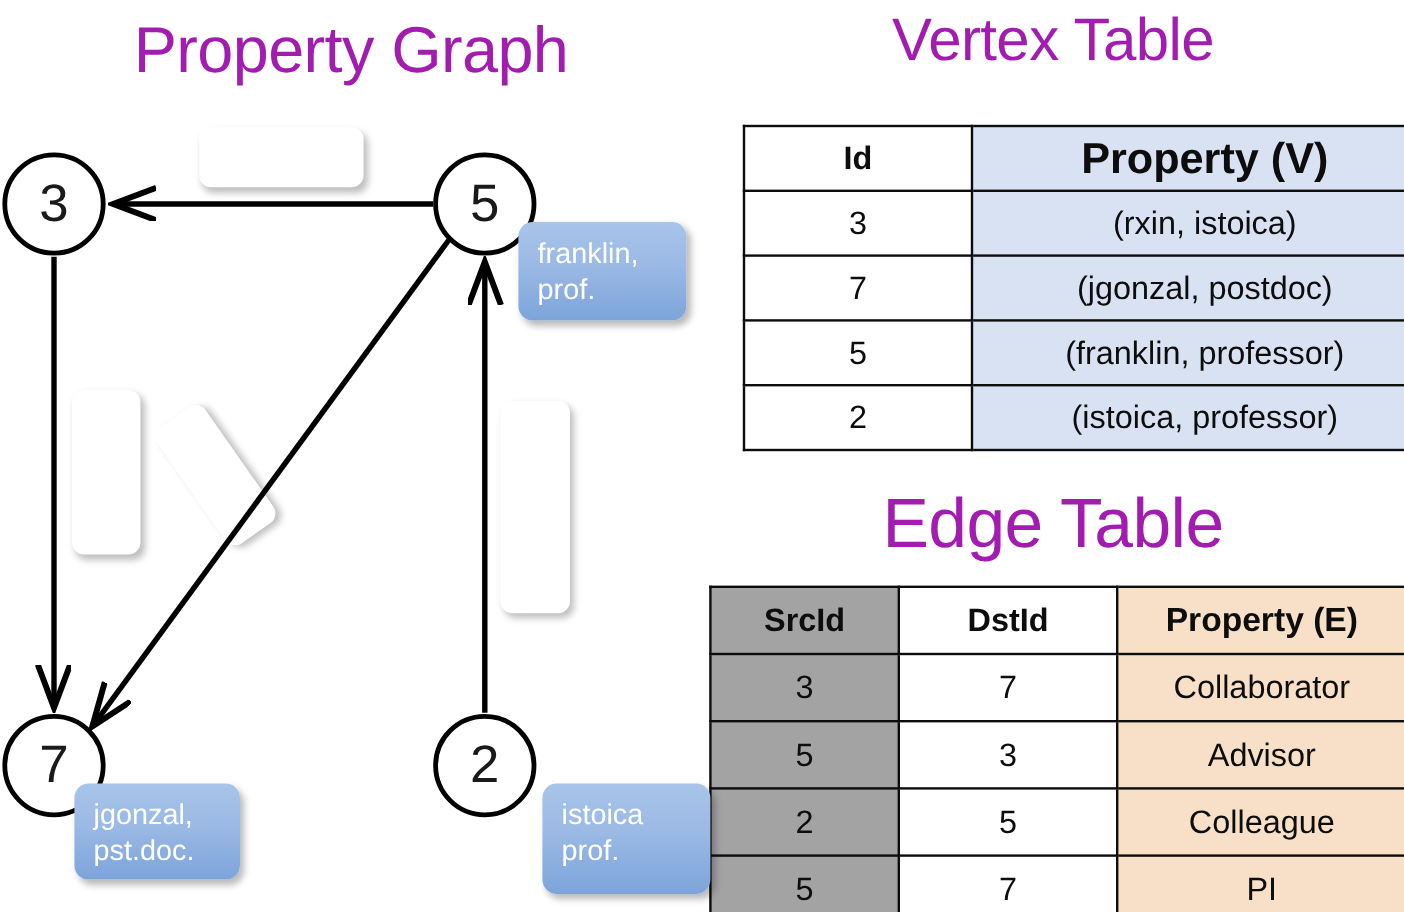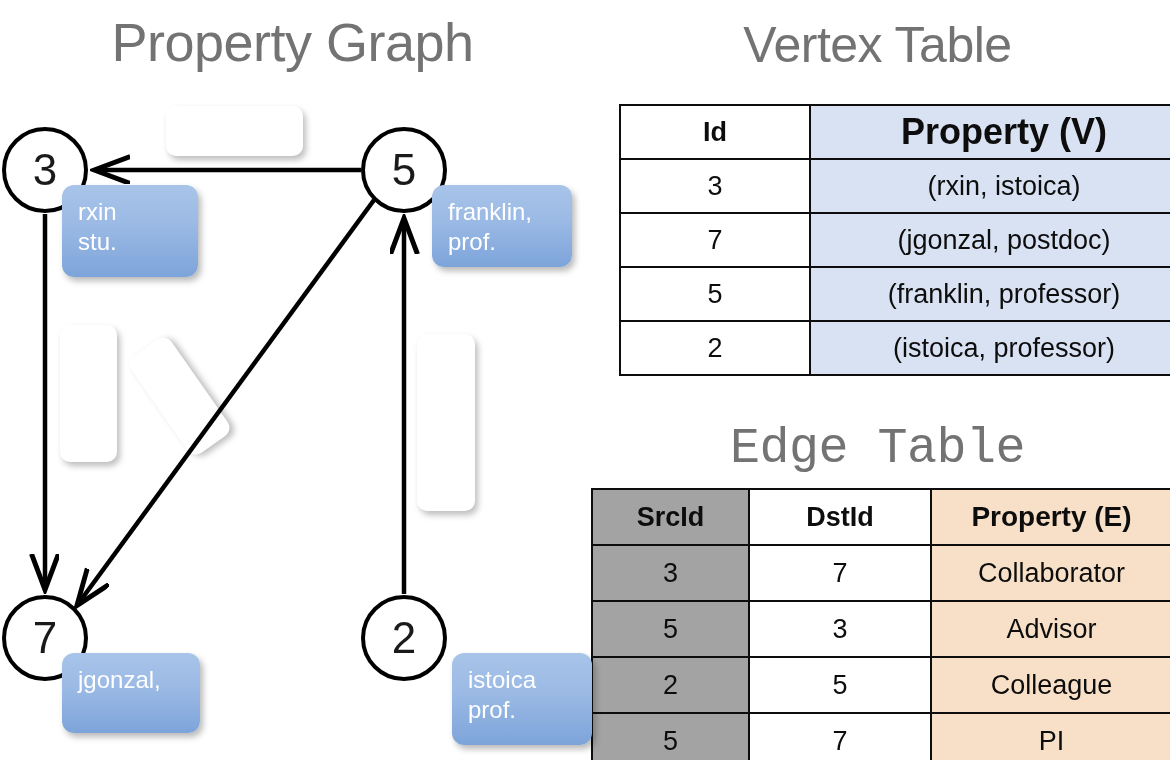--- a/index.html
+++ b/index.html
@@ -14,42 +14,41 @@
     overflow: hidden;
     font-family: "Liberation Sans", sans-serif;
     color: #000000;
   }
 
   
   .title {
     position: absolute;
     font-family: "Liberation Sans", sans-serif;
     font-weight: 300;
-    color: #737373;
+    color: #a21caf;
     white-space: nowrap;
     letter-spacing: -0.5px;
   }
   #title-property-graph {
     left: 0; top: 12px; width: 585px;
     text-align: center;
     font-size: 54px;
     line-height: 60px;
   }
   #title-vertex-table {
-    left: 585px; top: 16px; width: 585px;
+    left: 585px; top: 4px; width: 585px;
     text-align: center;
     font-size: 50px;
     line-height: 58px;
   }
   #title-edge-table {
-    left: 585px; top: 420px; width: 585px;
+    left: 585px; top: 408px; width: 585px;
     text-align: center;
-    font-size: 50px;
+    font-size: 58px;
     line-height: 58px;
-    font-family: Liberation Mono, monospace;
   }
 
   
   #graph-panel {
     position: absolute;
     left: 0; top: 0;
     width: 585px; height: 760px;
   }
   #graph-svg {
     position: absolute;
@@ -217,30 +216,27 @@
   <div class="vertex-node" id="vertex-5">
     <span>5</span>
   </div>
   <div class="vertex-node" id="vertex-7">
     <span>7</span>
   </div>
   <div class="vertex-node" id="vertex-2">
     <span>2</span>
   </div>
 
-  <div class="prop-box" id="prop-rxin">
-    <span>rxin</span>
-    <span class="line2">stu.</span>
-  </div>
   <div class="prop-box" id="prop-franklin">
     <span>franklin,</span>
     <span class="line2">prof.</span>
   </div>
   <div class="prop-box" id="prop-jgonzal">
     <span>jgonzal,</span>
+    <span class="line2">pst.doc.</span>
   </div>
   <div class="prop-box" id="prop-istoica">
     <span>istoica</span>
     <span class="line2">prof.</span>
   </div>
 
   <div class="edge-label" id="edge-label-advisor">
     <span>Advisor</span>
   </div>
   <div class="edge-label" id="edge-label-collab">

